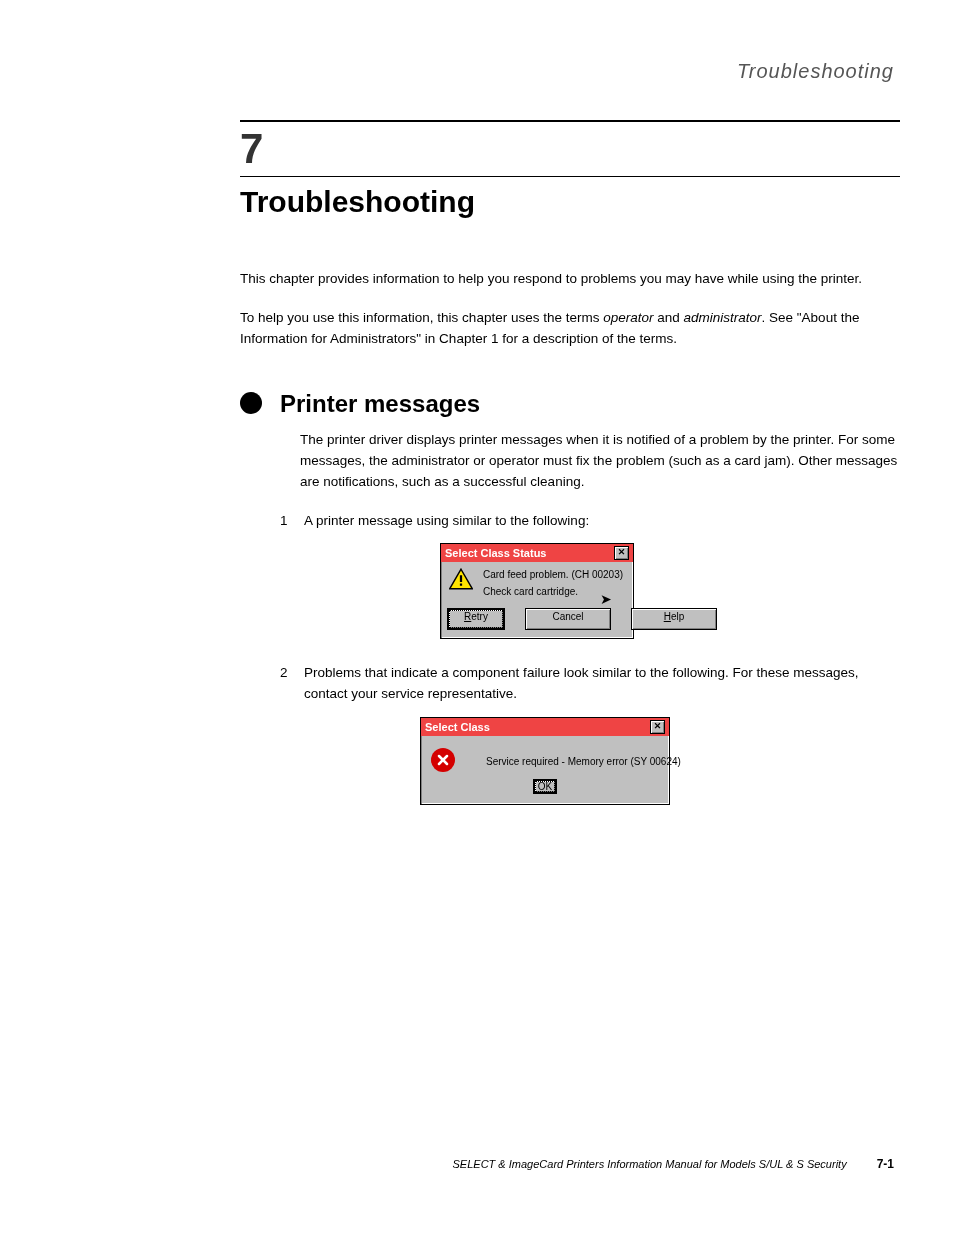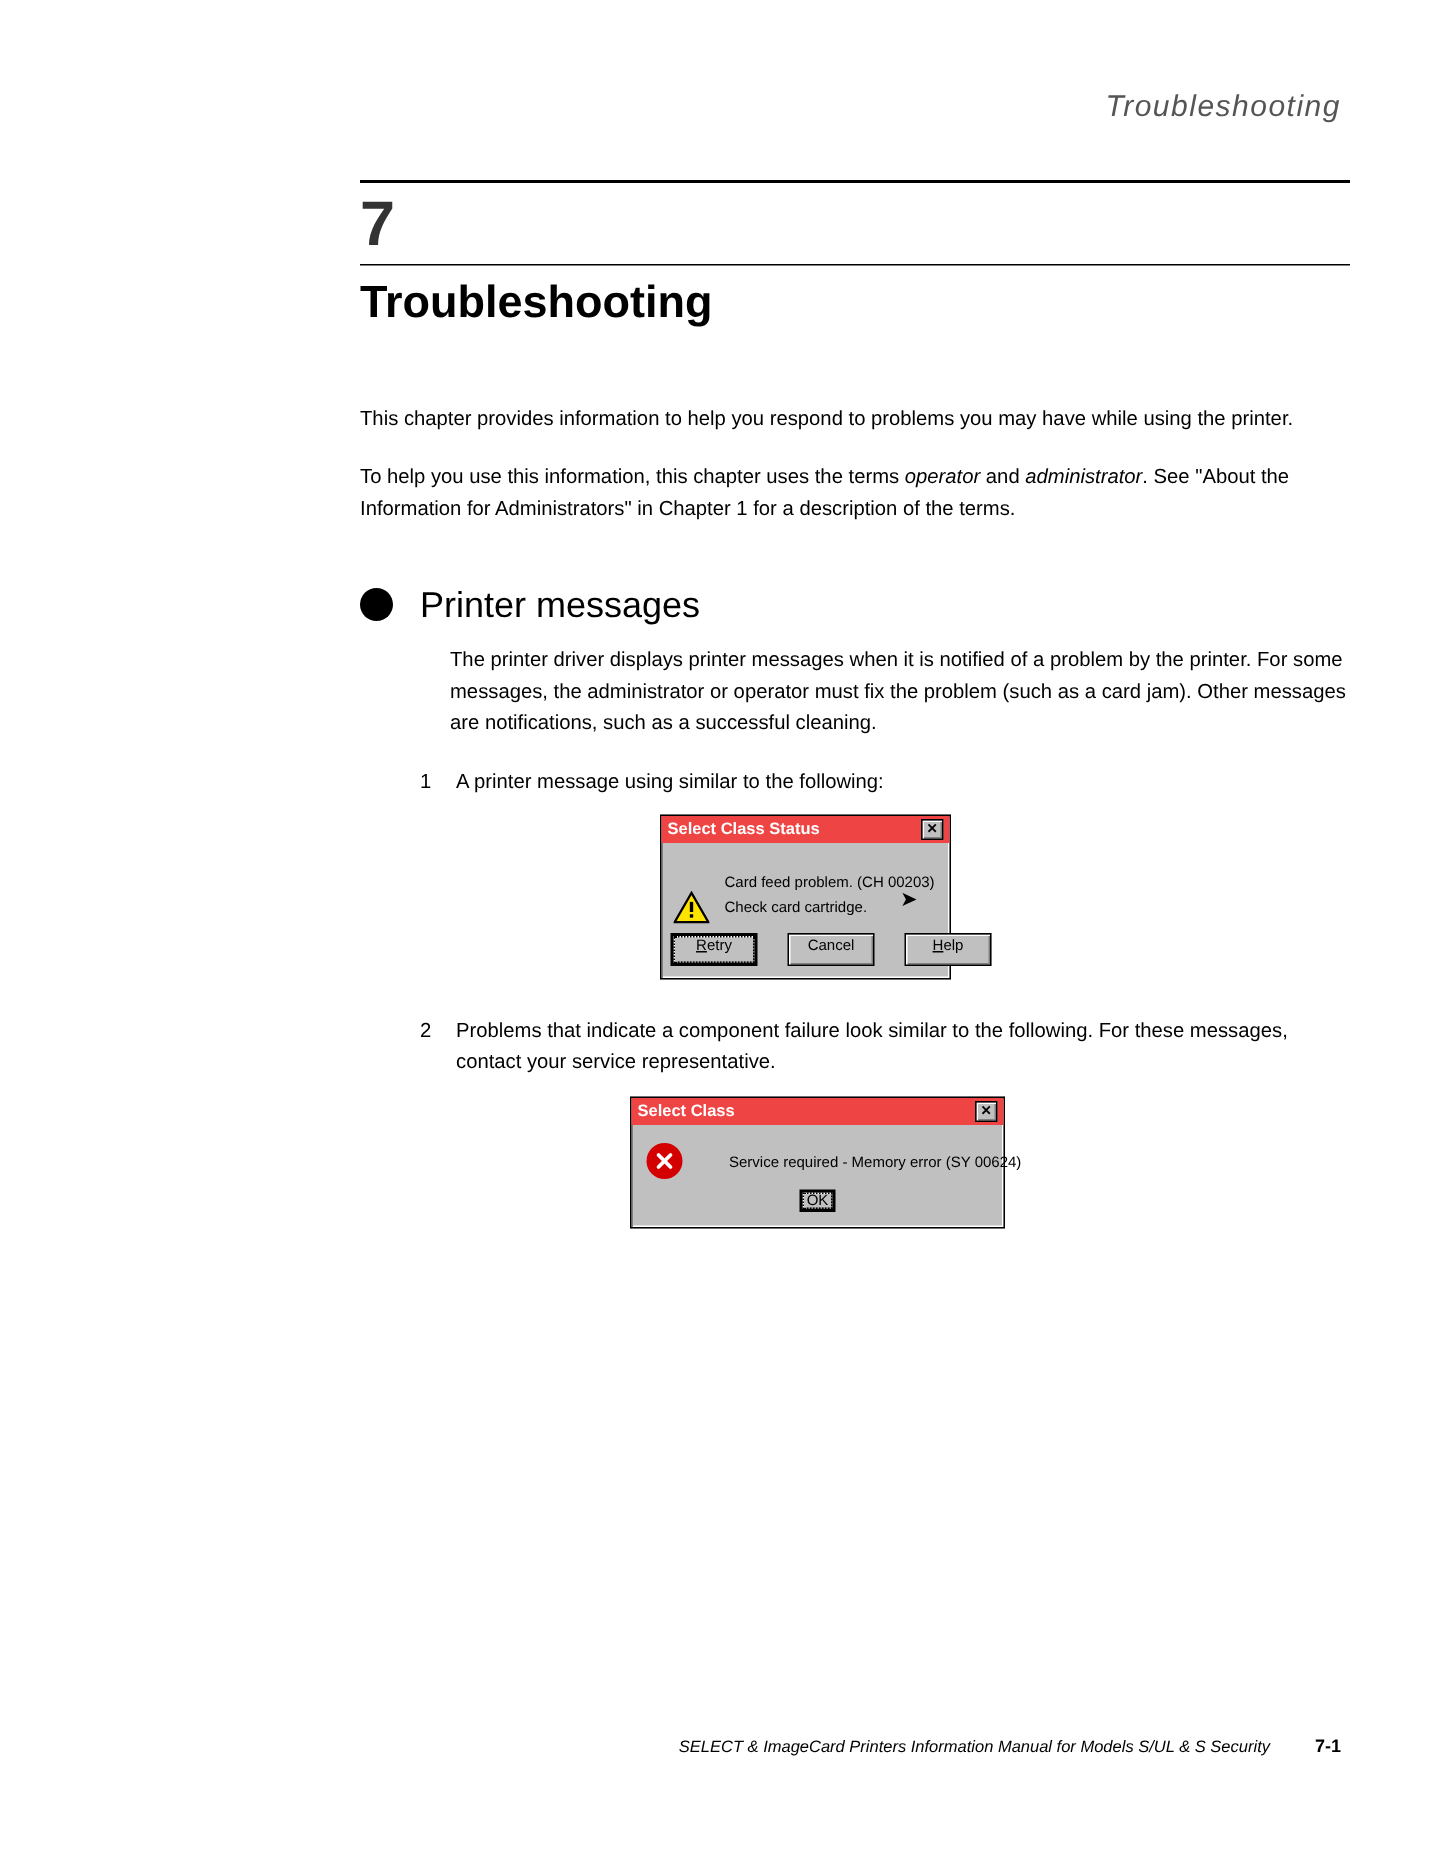--- a/index.html
+++ b/index.html
@@ -74,21 +74,21 @@
     width: 22px;
     height: 22px;
     border-radius: 50%;
     background: #000;
     margin-right: 18px;
     flex: none;
     margin-top: 2px;
   }
   .section-title {
     font-size: 24px;
-    font-weight: normal;
+    font-weight: bold;
     margin: 0;
   }
   .step {
     font-size: 13.5px;
     line-height: 1.55;
     margin: 12px 0 12px 40px;
     display: flex;
   }
   .step .num {
     width: 24px;
@@ -134,22 +134,22 @@
     border: 1px solid #000;
     box-shadow: 1px 1px 0 #fff inset, -1px -1px #808080 inset;
     font-size: 9px;
     line-height: 10px;
     text-align: center;
     color: #000;
     cursor: pointer;
   }
   .dlg-body {
     display: flex;
-    padding: 20px 8px 2px 8px;
-    align-items: flex-end;
+    padding: 6px 8px 2px 8px;
+    align-items: flex-start;
   }
   .icon-col {
     width: 28px;
     flex: none;
     margin-right: 6px;
   }
   .msg-col {
     flex: 1;
     font-size: 10px;
     line-height: 1.3;
@@ -163,21 +163,21 @@
     justify-content: space-around;
     gap: 20px;
     padding: 4px 6px 8px 6px;
   }
   .btn, .btn-default {
     font-size: 10px;
     font-family: Tahoma, Arial, sans-serif;
     background: #c0c0c0;
     border: 1px solid #000;
     box-shadow: 1px 1px 0 #fff inset, -1px -1px #808080 inset;
-    padding: 1px 4px;
+    padding: 1px 18px;
     min-width: 48px;
     height: 18px;
     line-height: 14px;
     text-align: center;
     cursor: pointer;
   }
   .btn-default {
     outline: 1px dotted #000;
     outline-offset: -3px;
     border: 2px solid #000;

